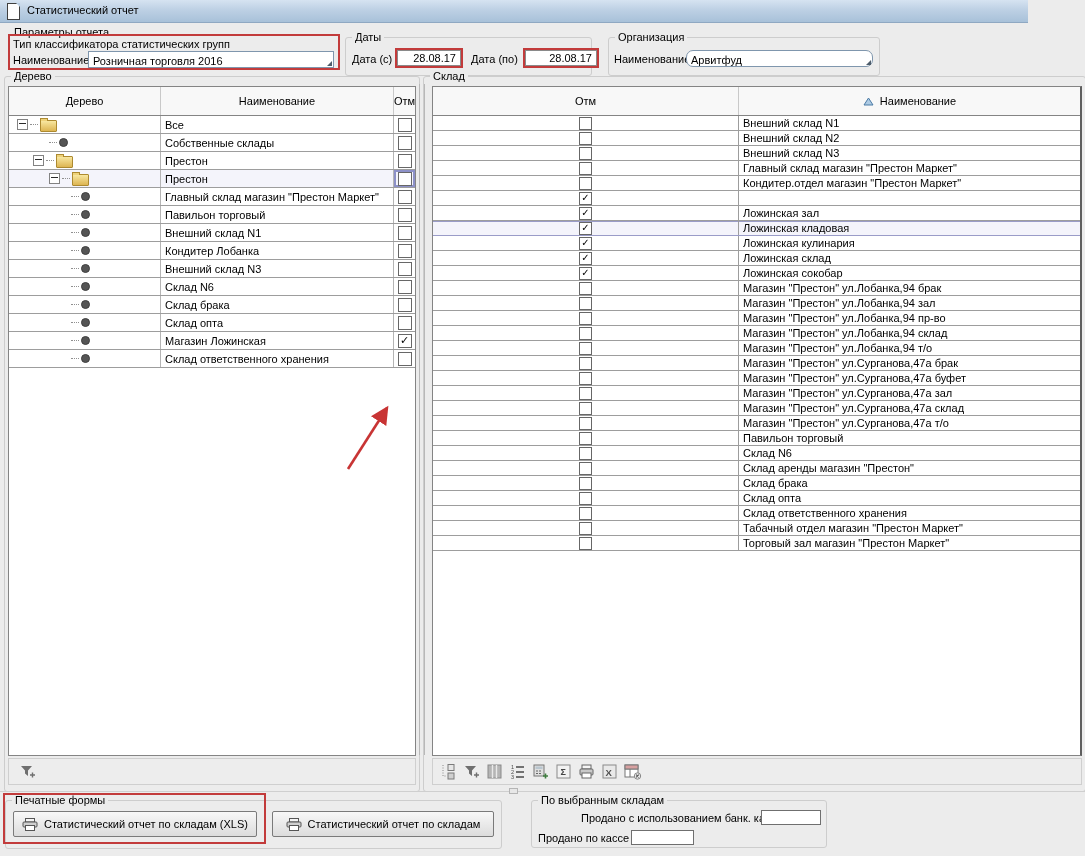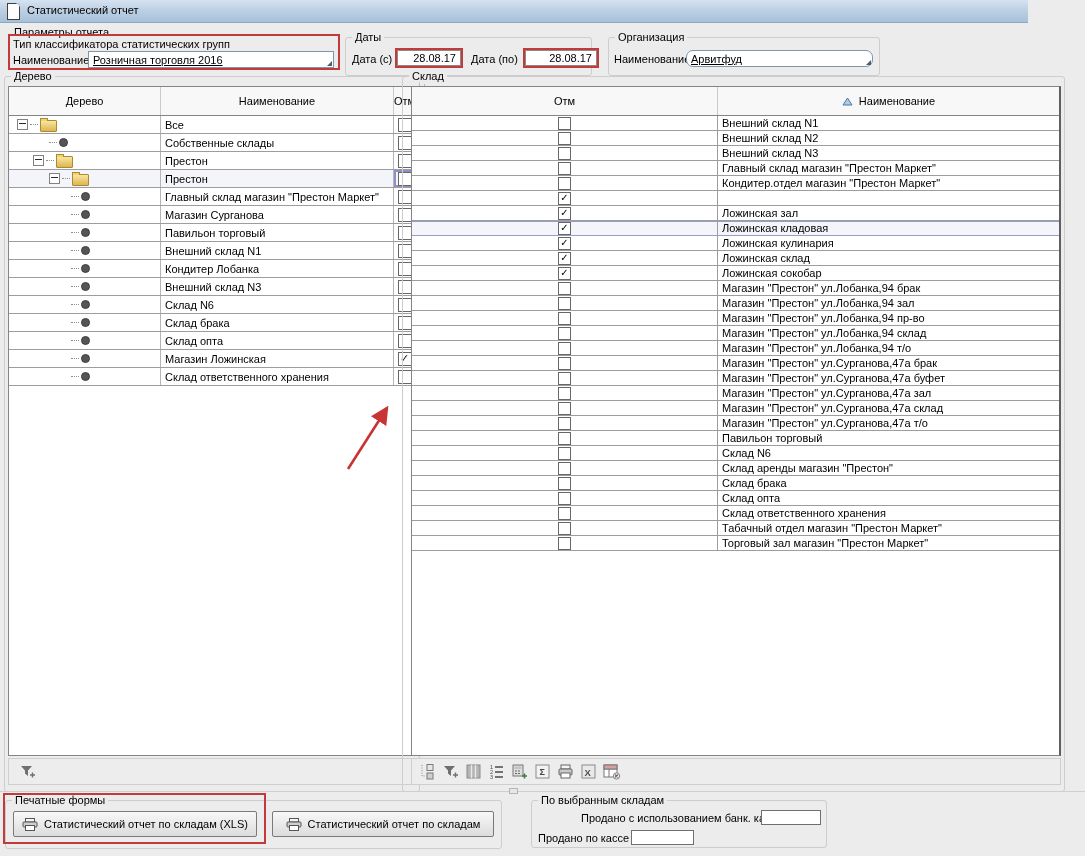--- a/index.html
+++ b/index.html
@@ -16,21 +16,21 @@
     border-bottom:1px solid #8fa8c2;}
   .doc-icon{left:7px;top:3px;width:11px;height:15px;background:#fdfdfd;border:1px solid #3f3f3f;}
   .doc-icon:after{content:"";position:absolute;right:-1px;top:-1px;border-left:4px solid transparent;border-top:4px solid #b9cde2;}
   #title-text{left:27px;top:4px;}
 
   
   .grp{border:1px solid #cdcdcd;border-radius:3px;}
   .grp-label{position:absolute;top:-7px;left:6px;background:#ececec;padding:0 3px;white-space:nowrap;}
 
   
-  .combo{background:#fff;border:1px solid #7f96ad;display:flex;align-items:center;padding:0 4px;box-sizing:border-box;text-decoration:underline;}
+  .combo{background:#fff;border:1px solid #7f96ad;display:flex;align-items:flex-end;padding:0 4px;box-sizing:border-box;}
   .combo:after{content:"";position:absolute;right:1px;bottom:1px;border-left:5px solid transparent;border-bottom:5px solid #4e5d6b;}
   .dinput{background:#fff;border:1px solid #8a8a8a;outline:2px solid #c23b3b;display:flex;align-items:center;justify-content:flex-end;padding:0 4px;box-sizing:border-box;}
   .tinput{background:#fff;border:1px solid #6f6f6f;box-sizing:border-box;font:inherit;padding:0 2px;}
 
   
   .red-box{border:2px solid #c23b3b;pointer-events:none;z-index:40;}
 
   
   .tbl{background:#fff;border:1px solid #848484;box-sizing:border-box;overflow:hidden;}
   .hdr{display:flex;background:#f8f8f8;border-bottom:1px solid #848484;height:29px;box-sizing:border-box;}
@@ -174,30 +174,20 @@
           <div class="tc tc2">Главный склад магазин "Престон Маркет"</div>
           <div class="tc tc3">
             <div class="cb"></div>
           </div>
         </div>
         <div class="trow">
           <div class="tc tc1" style="padding-left: 60px;">
             <span class="stub"></span>
             <span class="bullet"></span>
           </div>
-          <div class="tc tc2">Магазин Сурганова</div>
-          <div class="tc tc3">
-            <div class="cb"></div>
-          </div>
-        </div>
-        <div class="trow">
-          <div class="tc tc1" style="padding-left: 60px;">
-            <span class="stub"></span>
-            <span class="bullet"></span>
-          </div>
           <div class="tc tc2">Павильон торговый</div>
           <div class="tc tc3">
             <div class="cb"></div>
           </div>
         </div>
         <div class="trow">
           <div class="tc tc1" style="padding-left: 60px;">
             <span class="stub"></span>
             <span class="bullet"></span>
           </div>
@@ -284,21 +274,21 @@
       <svg width="17" height="17">
           <polygon points="2,3 13,3 9,7.5 9,13 6,10.5 6,7.5" fill="#6f6f6f"></polygon>
           <path d="M11 12 h5 M13.5 9.5 v5" stroke="#6f6f6f" stroke-width="1.4"></path>
         </svg>
     </span>
   </div>
 </div>
 
 <div class="abs" style="left:419px;top:84px;width:4px;height:671px;border-left:1px solid #b8b8b8;border-right:1px solid #b8b8b8;"></div>
 
-<div class="abs grp" style="left:402px;top:76px;width:661px;height:714px;text-align:right;">
+<div class="abs grp" style="left:423px;top:76px;width:661px;height:714px;text-align:right;">
   <span class="grp-label">Склад</span>
 
   <div class="tbl abs" style="left:8px;top:9px;width:650px;height:670px;border-right:2px solid #5f5f5f;">
     <div class="hdr">
       <div class="hcell" style="width:306px;">Отм</div>
       <div class="hcell" style="flex:1;">
         <span class="sort-tri">
           <svg width="11" height="9">
               <polygon points="5.5,1 10,8 1,8" fill="#aecbe4" stroke="#4a7aa5" stroke-width="1"></polygon>
             </svg>

